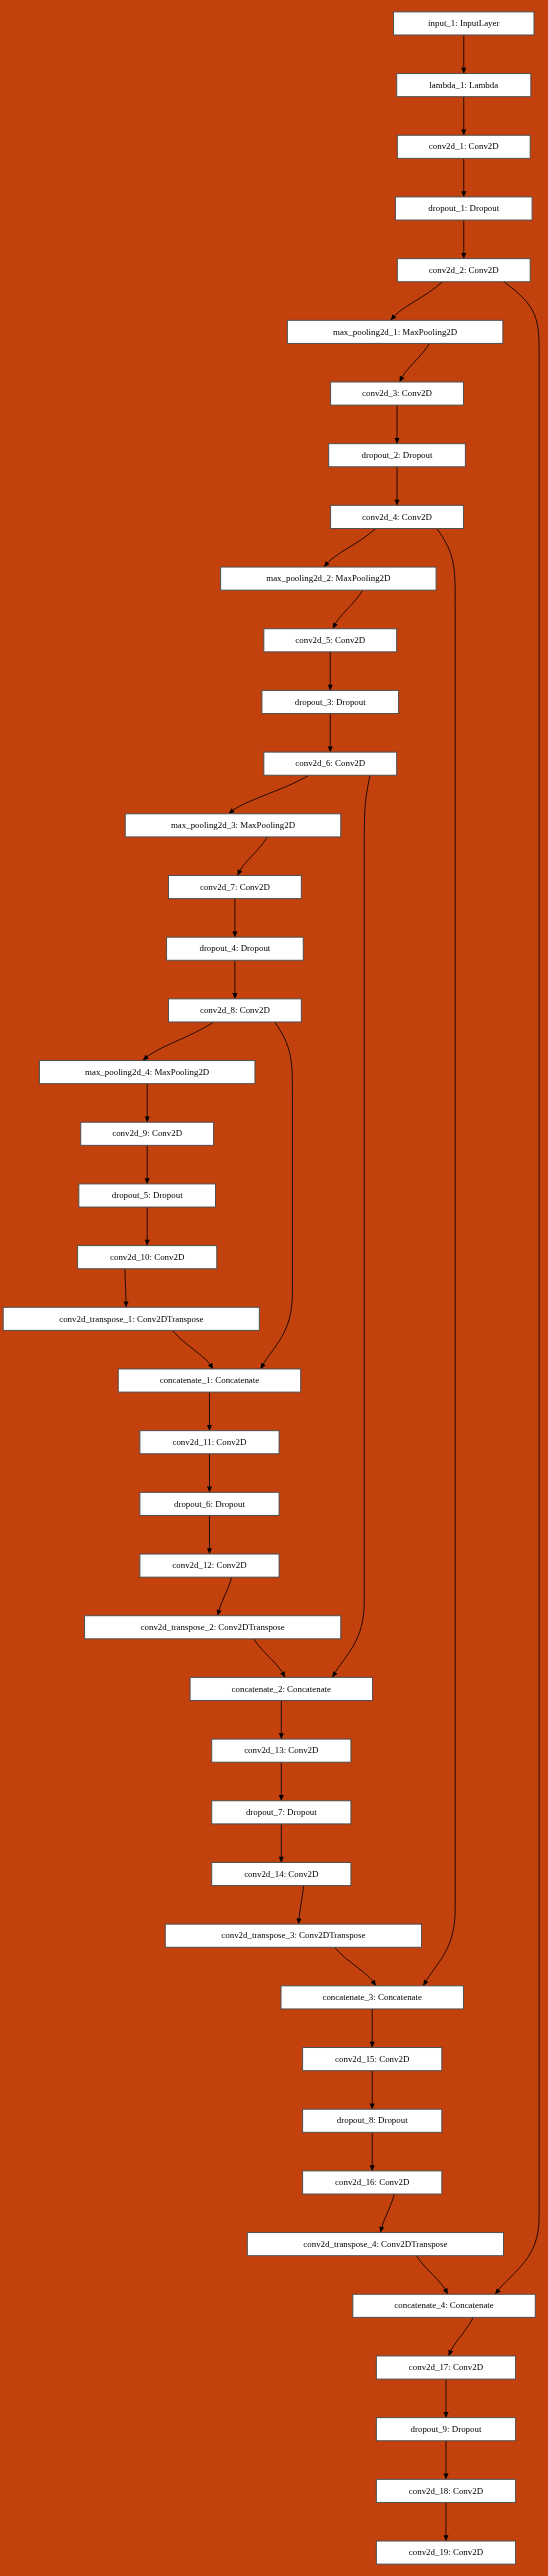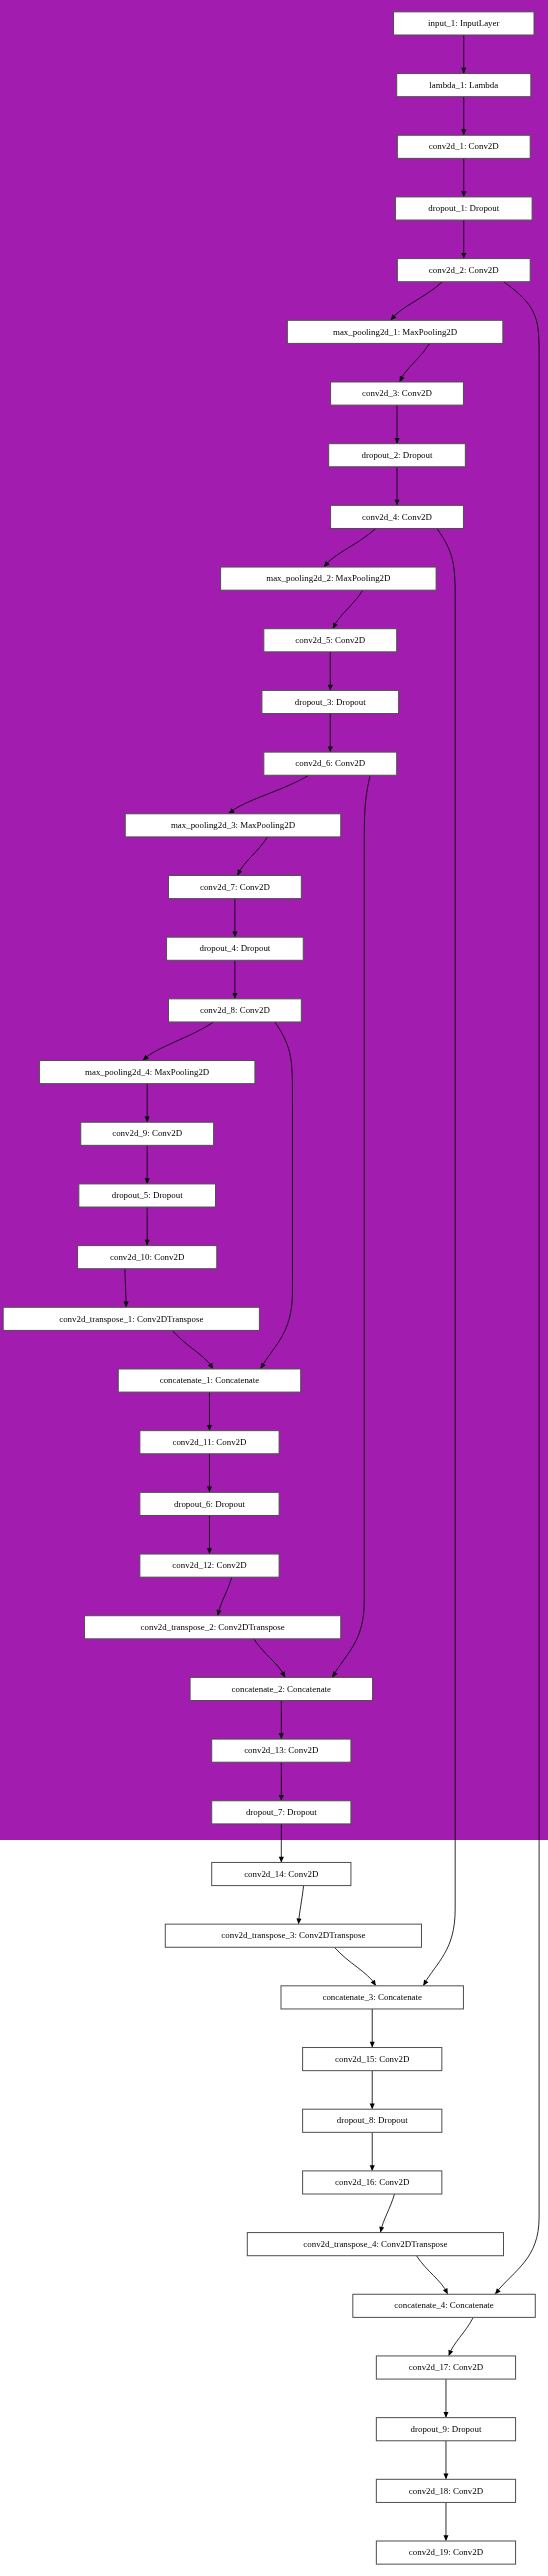--- a/index.html
+++ b/index.html
@@ -9,22 +9,22 @@
   }
   body {
     width: 548px;
     height: 2576px;
     font-family: "Liberation Serif", "DejaVu Serif", serif;
     overflow: hidden;
   }
   #graph-root {
     position: relative;
     width: 548px;
-    height: 1840px;
-    background: #a21caf;
+    height: 2576px;
+    background: #c2410c;
   }
   svg#graph-svg {
     position: absolute;
     top: 0; left: 0;
     width: 548px;
     height: 2576px;
     display: block;
   }
   .node-box {
     fill: #ffffff;

